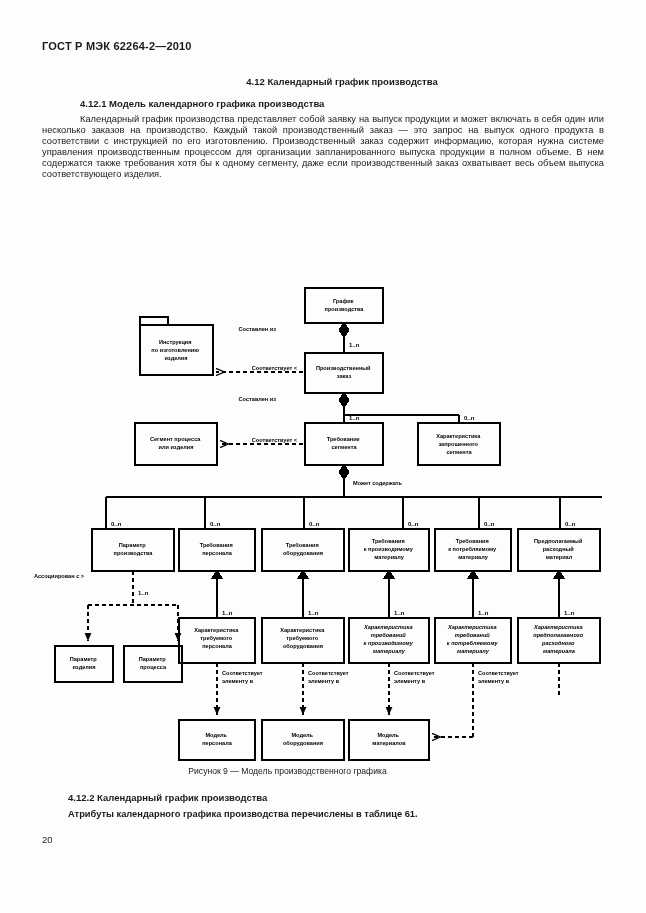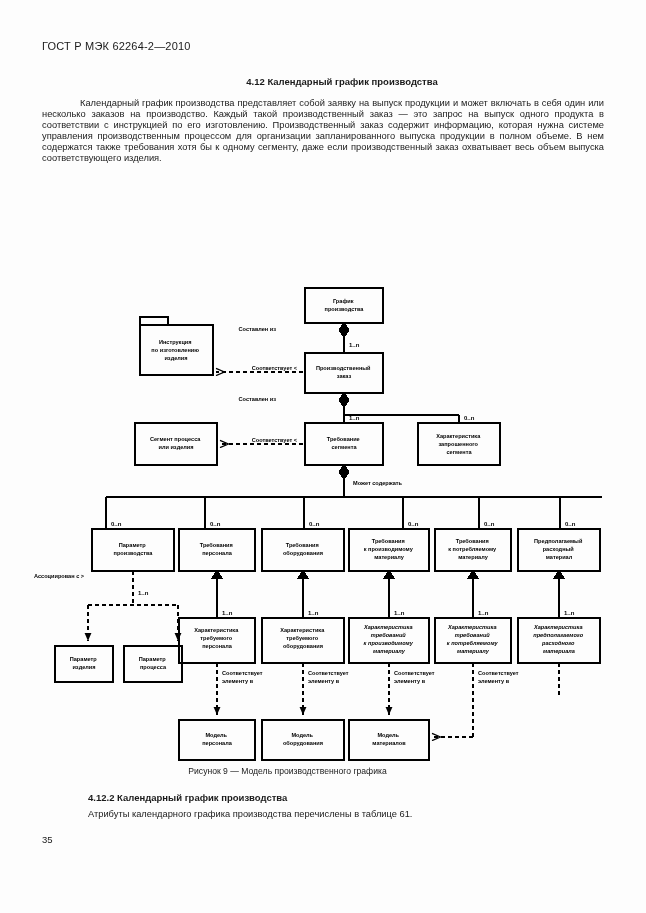--- a/index.html
+++ b/index.html
@@ -6,21 +6,21 @@
   body{
     width:646px;height:913px;background:#fdfdfd;
     font-family:"Liberation Sans", sans-serif;
     color:#1a1a1a; position:relative; overflow:hidden;
   }
   .page{position:absolute;inset:0;}
 
   
   .doc-header{
     position:absolute; left:42px; top:40px;
-    font-size:11px; font-weight:normal; letter-spacing:0.2px;
+    font-size:11px; font-weight:bold; letter-spacing:0.2px;
   }
 
   
   .body-text{position:absolute;left:42px;top:76px;width:562px;}
   h3.sec{font-size:9.5px;font-weight:bold;margin:0 0 11px 0;padding-left:38px;text-align:center;}
   h3.sec2{font-size:9.5px;font-weight:bold;margin:0 0 5px 0;padding-left:38px;}
   p.para{
     font-size:9.3px;line-height:11px;margin:0 0 2px 0;
     text-align:justify;text-indent:38px;
   }
@@ -28,35 +28,36 @@
   
   .figure{position:absolute;left:0px;top:275px;width:646px;height:500px;}
   .figure svg{display:block;}
 
   .fig-caption{
     position:absolute;left:0;top:766px;width:575px;text-align:center;
     font-size:8.6px;
   }
 
   
-  .bottom{position:absolute;left:50px;top:792px;width:562px;}
+  .bottom{position:absolute;left:30px;top:792px;width:562px;}
   .bottom h3{font-size:9.5px;font-weight:bold;margin:0 0 6px 0;padding-left:38px;}
-  .bottom p{font-size:9.3px;margin:0;padding-left:38px;}
+  .bottom p{font-size:9.3px;margin:0;padding-left:38px;font-weight:bold;}
 
   .page-number{position:absolute;left:42px;top:834px;font-size:9.5px;}
 </style>
 </head>
 <body>
 
 <div class="page">
 
   <div class="doc-header">ГОСТ Р МЭК 62264-2—2010</div>
 
   <div class="body-text">
     <h3 class="sec">4.12 Календарный график производства</h3>
+    <h3 class="sec2">4.12.1 Модель календарного графика производства</h3>
     <p class="para">Календарный график производства представляет собой заявку на выпуск продукции и может включать в себя один или несколько заказов на производство. Каждый такой производственный заказ — это запрос на выпуск одного продукта в соответствии с инструкцией по его изготовлению. Производственный заказ содержит информацию, которая нужна системе управления производственным процессом для организации запланированного выпуска продукции в полном объеме. В нем содержатся также требования хотя бы к одному сегменту, даже если производственный заказ охватывает весь объем выпуска соответствующего изделия.</p>
   </div>
 
   <div class="figure">
     <svg width="646" height="500" viewBox="0 0 646 500" xmlns="http://www.w3.org/2000/svg">
       <defs>
         <marker id="openArrow" markerWidth="9" markerHeight="9" refX="8" refY="3" orient="auto">
           <path d="M8,0 L1,3 L8,6" fill="none" stroke="#000" stroke-width="1.1"></path>
         </marker>
         <marker id="openArrowDown" markerWidth="9" markerHeight="9" refX="7" refY="3" orient="auto">
@@ -309,15 +310,15 @@
     </svg>
   </div>
 
   <div class="fig-caption">Рисунок 9 — Модель производственного графика</div>
 
   <div class="bottom">
     <h3>4.12.2 Календарный график производства</h3>
     <p>Атрибуты календарного графика производства перечислены в таблице 61.</p>
   </div>
 
-  <div class="page-number">35</div>
+  <div class="page-number">20</div>
 
 </div>
 
 </body></html>

